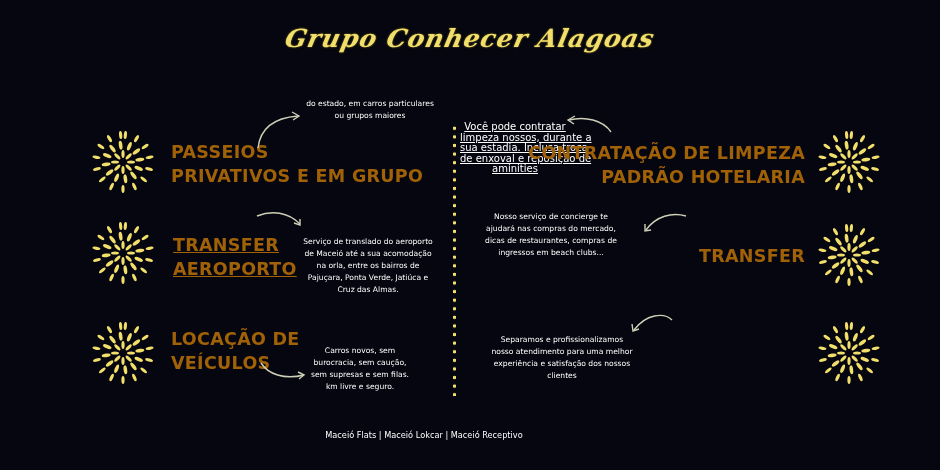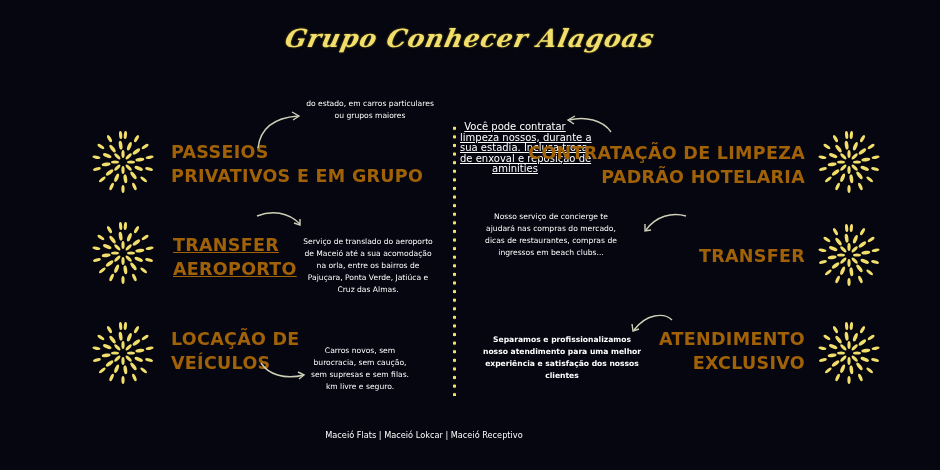--- a/index.html
+++ b/index.html
@@ -178,34 +178,30 @@
     <path d="M46 6 C 32 2, 16 6, 6 20" fill="none" stroke="#cfcfb8" stroke-width="1.4"></path>
     <path d="M5 14 L5 21 L11 20" fill="none" stroke="#cfcfb8" stroke-width="1.4"></path>
   </svg>
   <div class="heading right" style="right:135px; top:244px;">
     <span class="line">TRANSFER</span>
   </div>
   <svg class="burst" style="left:814px; top:220px;" viewBox="-35 -35 70 70">
       <use href="#burst-def"></use>
     </svg>
 
-  <div class="desc" style="left:472px; top:334px; width:180px;font-weight:bold;">
+  <div class="desc" style="left:472px; top:334px; width:180px;">
     <span class="line">Separamos e profissionalizamos</span>
     <span class="line">nosso atendimento para uma melhor</span>
     <span class="line">experiência e satisfação dos nossos</span>
     <span class="line">clientes</span>
   </div>
   <svg class="arrow" style="left:628px; top:310px;" width="50" height="26">
     <path d="M44 10 C 36 2, 18 4, 6 20" fill="none" stroke="#cfcfb8" stroke-width="1.4"></path>
     <path d="M4 14 L5 21 L11 19" fill="none" stroke="#cfcfb8" stroke-width="1.4"></path>
   </svg>
-  <div class="heading right" style="right:135px; top:327px;">
-    <span class="line">ATENDIMENTO</span>
-    <span class="line">EXCLUSIVO</span>
-  </div>
   <svg class="burst" style="left:814px; top:318px;" viewBox="-35 -35 70 70">
       <use href="#burst-def"></use>
     </svg>
 
   <div class="footer">Maceió Flats | Maceió Lokcar | Maceió Receptivo</div>
 </div>
 
 <svg width="0" height="0" style="position:absolute" aria-hidden="true">
   <defs>
     <g id="burst-def" fill="#f2de6a">

